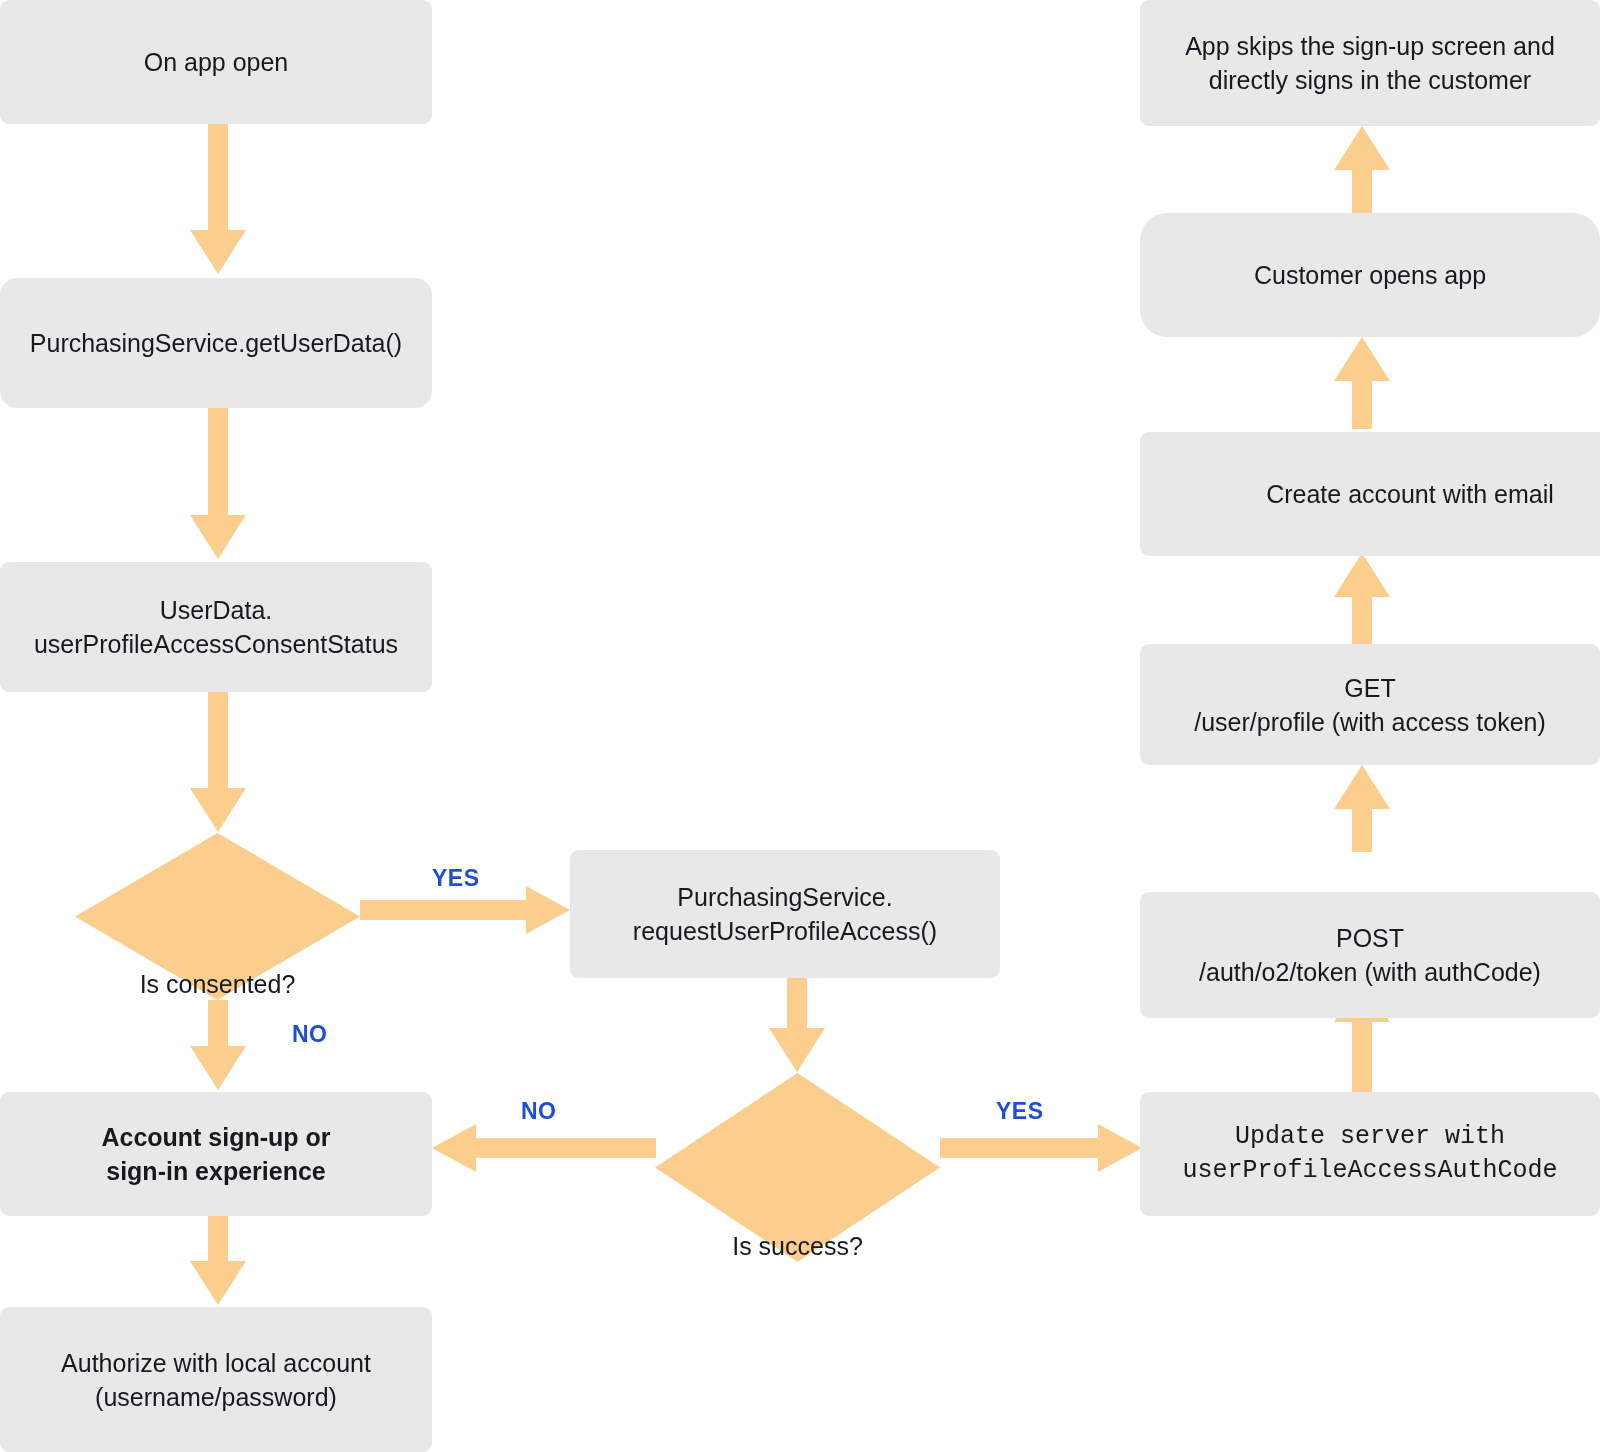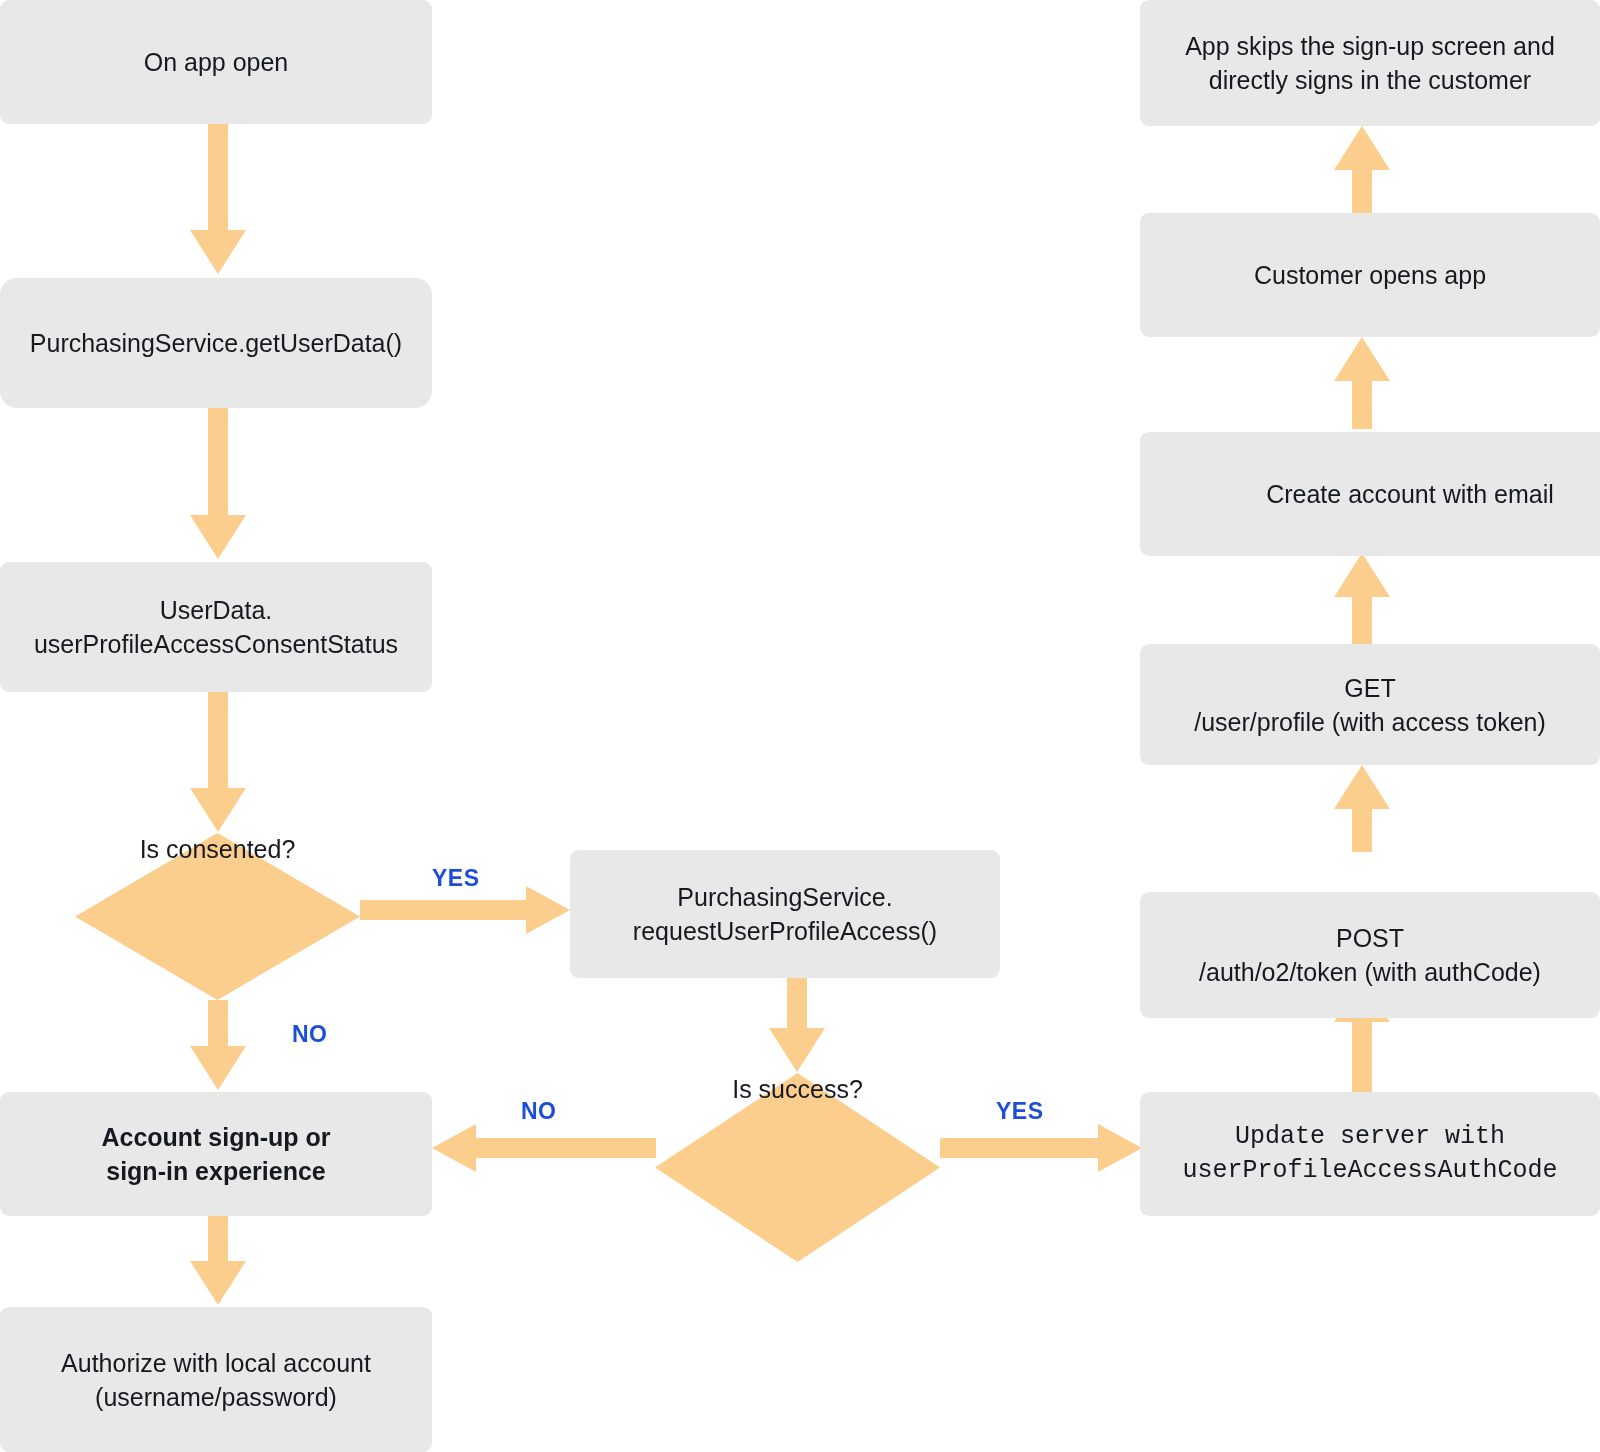--- a/index.html
+++ b/index.html
@@ -22,21 +22,21 @@
     color: #16191F;
     font-size: 25px;
     line-height: 1.36;
     padding: 6px 14px;
     white-space: pre-line;
   }
 
   .decision {
     position: absolute;
     display: flex;
-    align-items: flex-start;
+    align-items: flex-end;
     justify-content: center;
     text-align: center;
     color: #16191F;
     font-size: 25px;
     line-height: 1.3;
   }
   .decision .dshape {
     position: absolute;
     inset: 0;
     background: #FBCE8D;
@@ -172,21 +172,21 @@
   </div>
 
   <div class="node" style="left:1140px; top:432px; width:540px; height:124px;">Create account with email</div>
 
   <div class="arrow" style="left:1334px; top:337px; width:56px; height:92px;">
     <svg width="56" height="92" viewBox="0 0 56 92">
       <path d="M28,0 L56,44 L38,44 L38,92 L18,92 L18,44 L0,44 Z" fill="#FBCE8D"></path>
     </svg>
   </div>
 
-  <div class="node" style="left:1140px; top:213px; width:460px; height:124px;">Customer opens app</div>
+  <div class="node" style="left:1140px; top:213px; width:460px; height:124px;border-radius:27px;">Customer opens app</div>
 
   <div class="arrow" style="left:1334px; top:126px; width:56px; height:87px;">
     <svg width="56" height="87" viewBox="0 0 56 87">
       <path d="M28,0 L56,44 L38,44 L38,87 L18,87 L18,44 L0,44 Z" fill="#FBCE8D"></path>
     </svg>
   </div>
 
   <div class="node" style="left:1140px; top:0px; width:460px; height:126px;">App skips the sign-up screen and
 directly signs in the customer</div>
 

